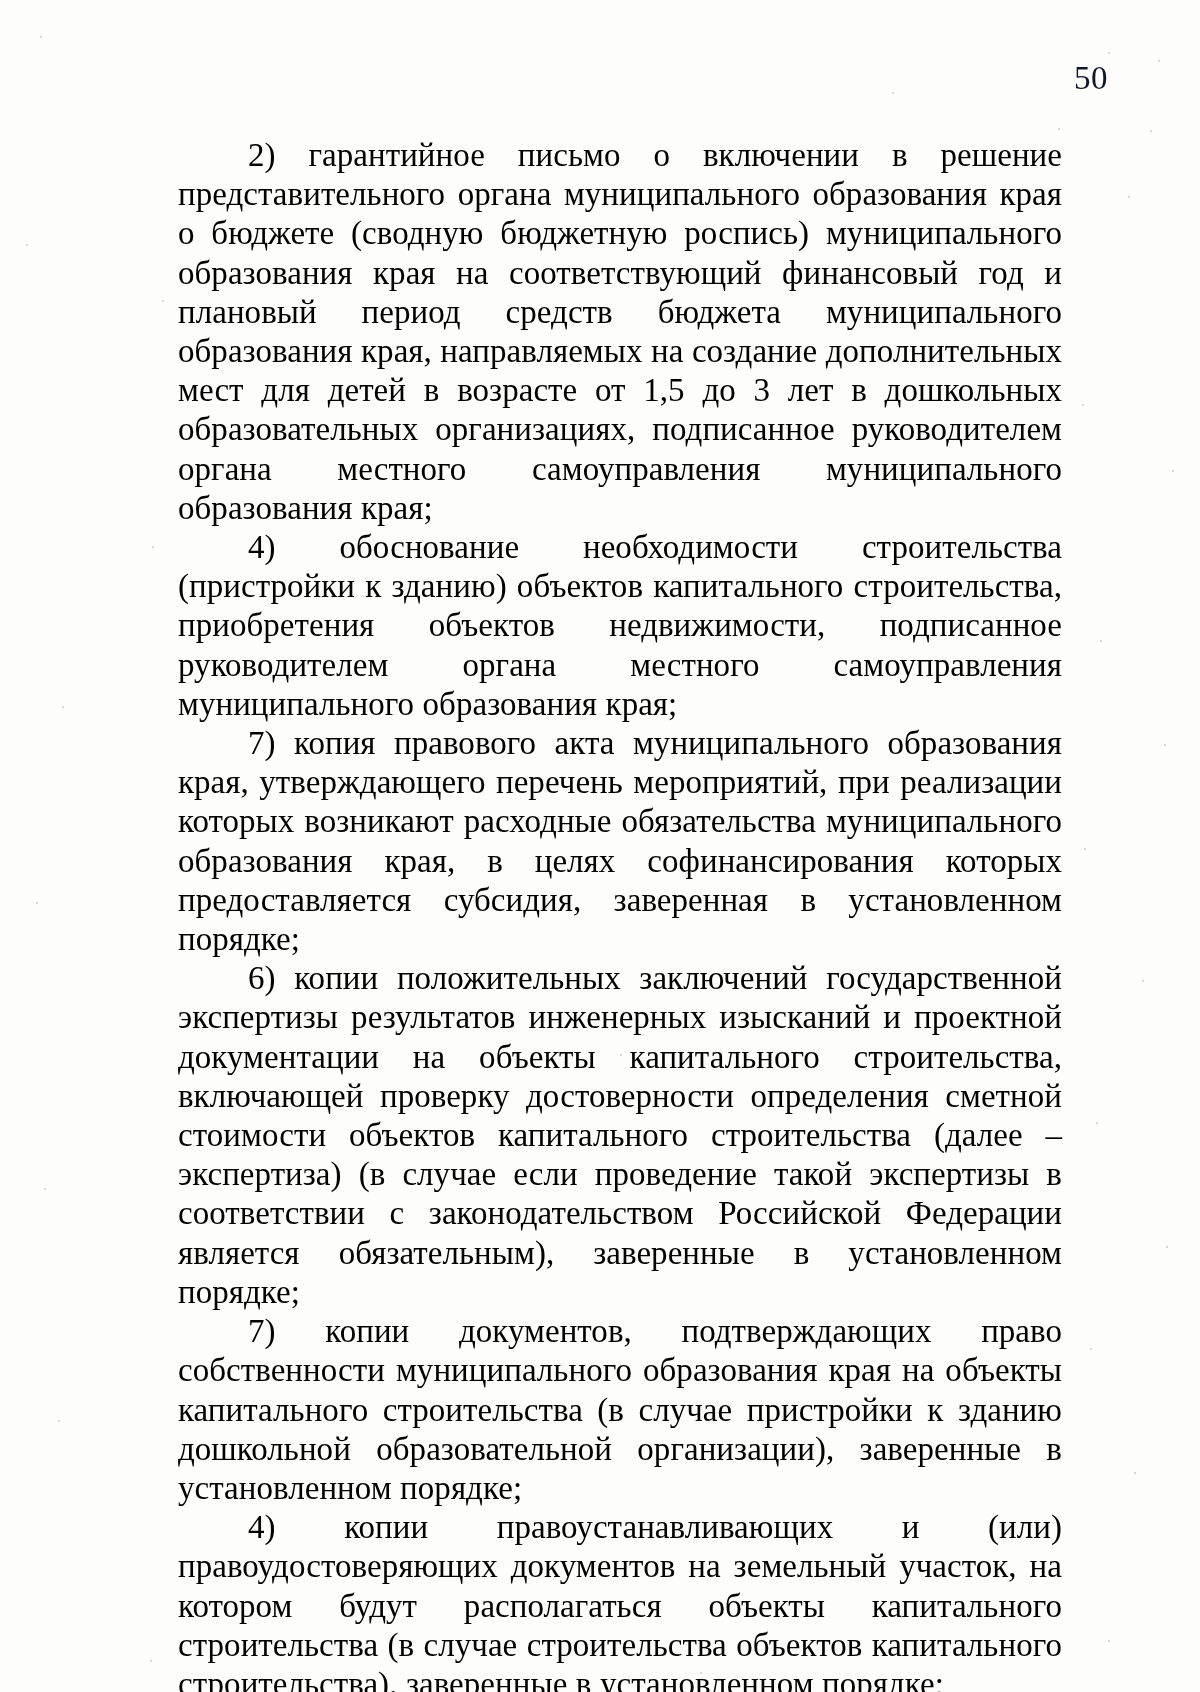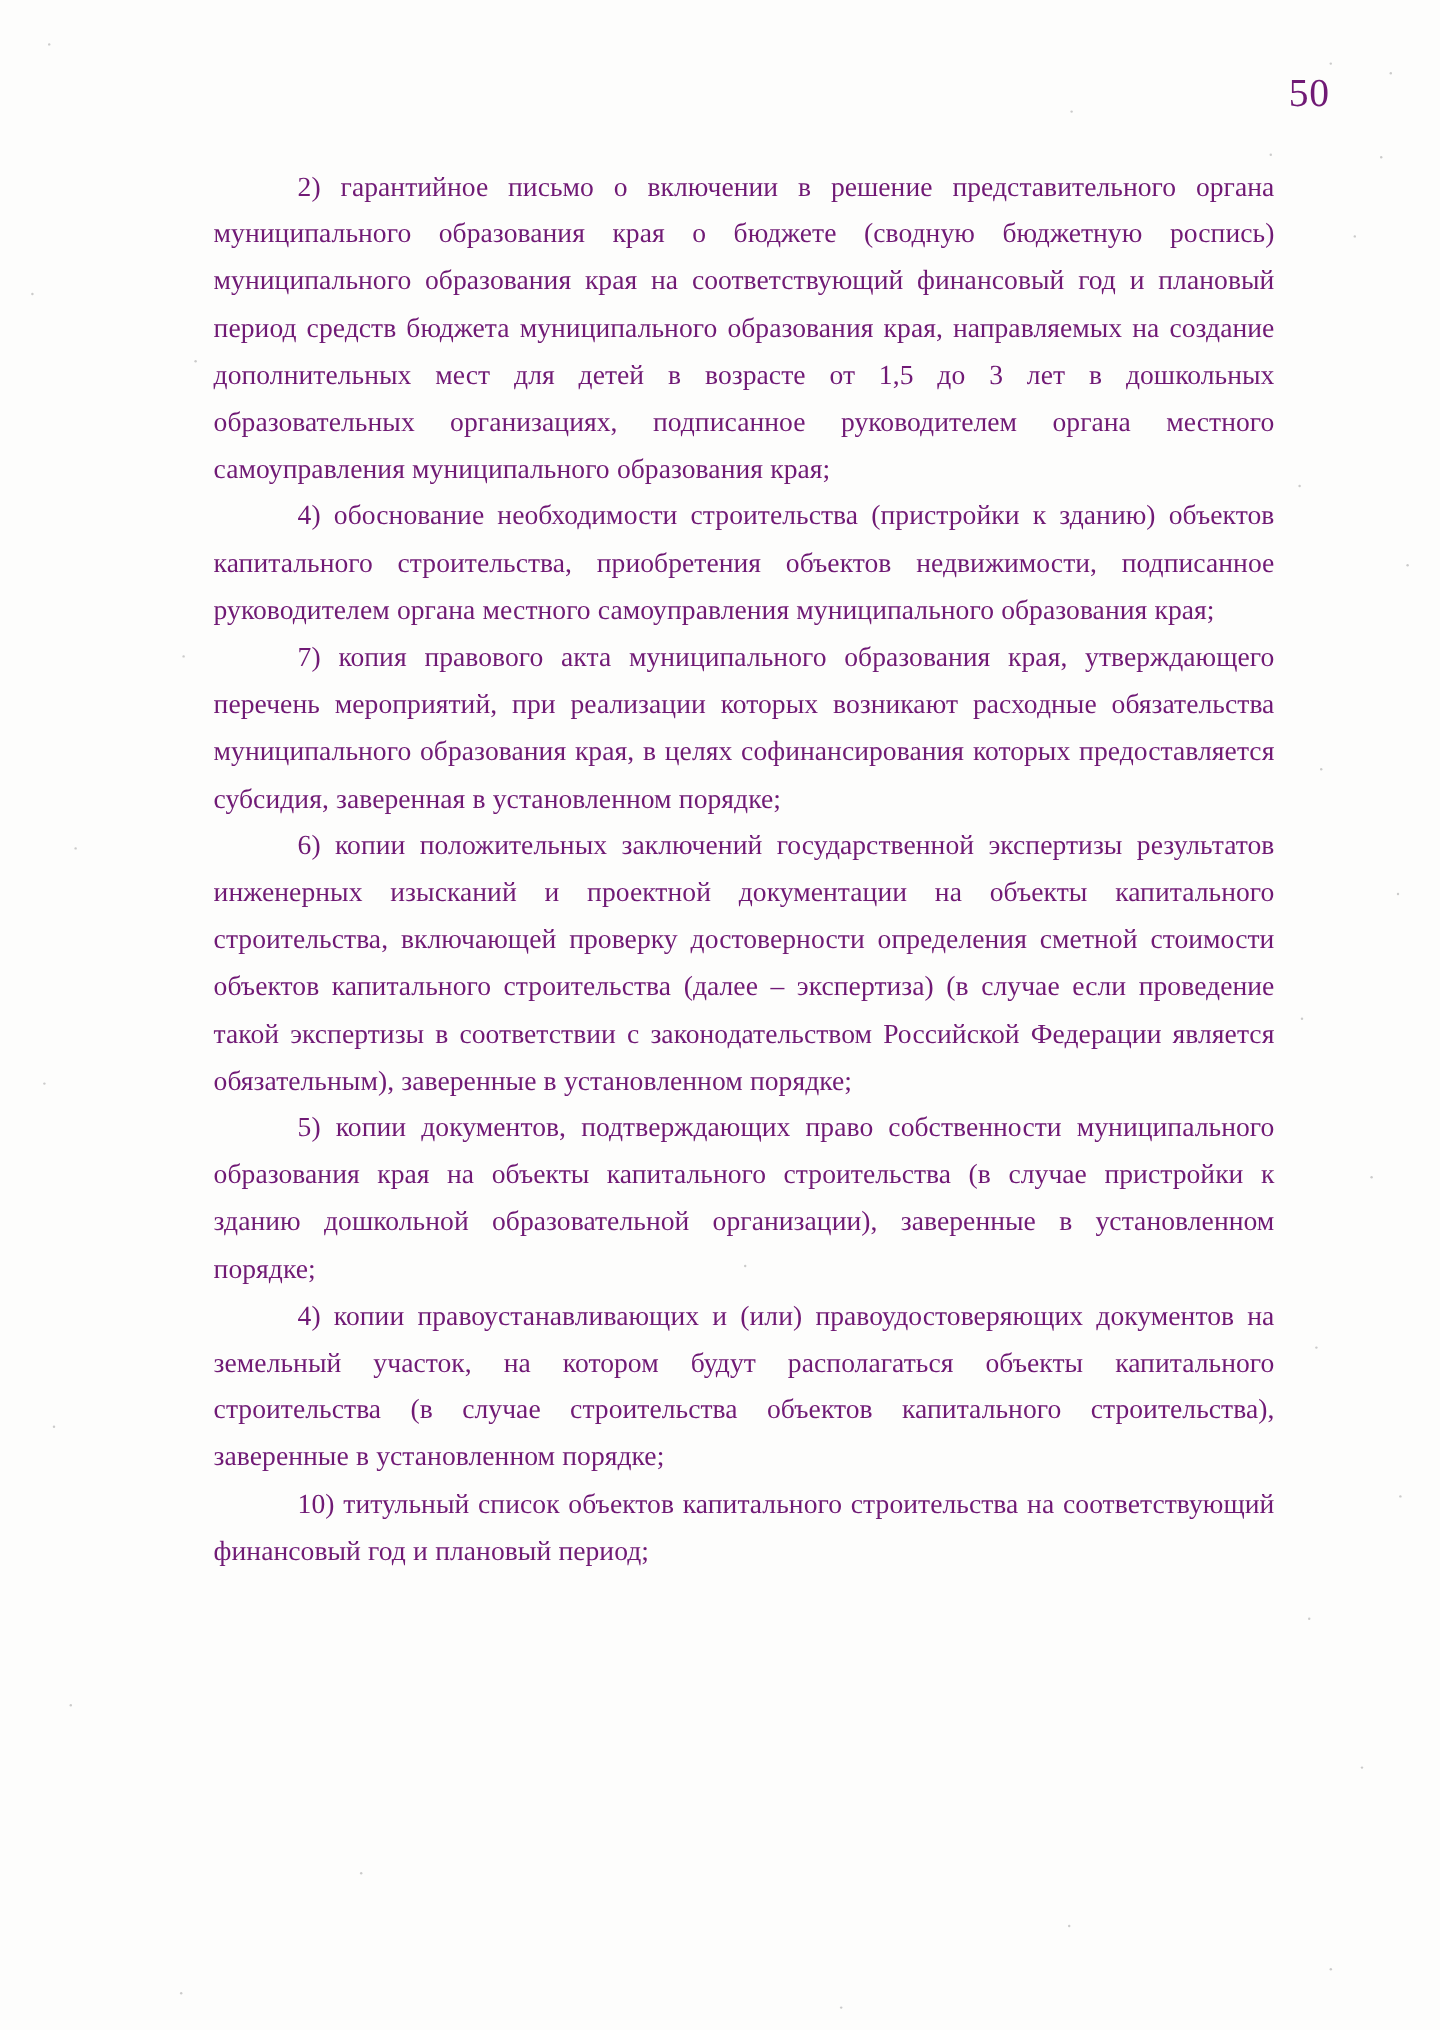--- a/index.html
+++ b/index.html
@@ -23,40 +23,40 @@
     background: #fdfdfc;
   }
 
   .page-number {
     position: absolute;
     top: 62px;
     right: 92px;
     font-size: 33px;
     line-height: 1;
     letter-spacing: 0.5px;
-    color: #701a75;
+    color: #0f172a;
   }
 
   .body-text {
     position: absolute;
     left: 178px;
     top: 136px;
     width: 884px;
   }
 
   .para {
     margin: 0;
     text-align: justify;
     text-justify: inter-word;
     text-indent: 70px;
-    font-size: 23px;
+    font-size: 33px;
     line-height: 39.2px;
     letter-spacing: 0.04px;
     word-spacing: 0.2px;
-    color: #701a75;
+    color: #000000;
     -webkit-font-smoothing: none;
   }
   .para:last-child {
     text-align: justify;
   }
 
   
   .speckles {
     position: absolute;
     inset: 0;
@@ -77,21 +77,21 @@
 
 <div class="page">
 
   <div class="page-number">50</div>
 
   <div class="body-text">
     <p class="para">2) гарантийное письмо о включении в решение представительного органа муниципального образования края о бюджете (сводную бюджетную роспись) муниципального образования края на соответствующий финансовый год и плановый период средств бюджета муниципального образования края, направляемых на создание дополнительных мест для детей в возрасте от 1,5 до 3 лет в дошкольных образовательных организациях, подписанное руководителем органа местного самоуправления муниципального образования края;</p>
     <p class="para">4) обоснование необходимости строительства (пристройки к зданию) объектов капитального строительства, приобретения объектов недвижимости, подписанное руководителем органа местного самоуправления муниципального образования края;</p>
     <p class="para">7) копия правового акта муниципального образования края, утверждающего перечень мероприятий, при реализации которых возникают расходные обязательства муниципального образования края, в целях софинансирования которых предоставляется субсидия, заверенная в установленном порядке;</p>
     <p class="para">6) копии положительных заключений государственной экспертизы результатов инженерных изысканий и проектной документации на объекты капитального строительства, включающей проверку достоверности определения сметной стоимости объектов капитального строительства (далее – экспертиза) (в случае если проведение такой экспертизы в соответствии с законодательством Российской Федерации является обязательным), заверенные в установленном порядке;</p>
-    <p class="para">5) копии документов, подтверждающих право собственности муниципального образования края на объекты капитального строительства (в случае пристройки к зданию дошкольной образовательной организации), заверенные в установленном порядке;</p>
+    <p class="para">7) копии документов, подтверждающих право собственности муниципального образования края на объекты капитального строительства (в случае пристройки к зданию дошкольной образовательной организации), заверенные в установленном порядке;</p>
     <p class="para">4) копии правоустанавливающих и (или) правоудостоверяющих документов на земельный участок, на котором будут располагаться объекты капитального строительства (в случае строительства объектов капитального строительства), заверенные в установленном порядке;</p>
     <p class="para">10) титульный список объектов капитального строительства на соответствующий финансовый год и плановый период;</p>
 
   </div>
 
   <div class="speckles">
     <i style="left:40px;  top:36px;"></i>
     <i style="left:1108px;top:52px;"></i>
     <i style="left:1158px;top:60px;"></i>
     <i style="left:892px; top:92px;"></i>

